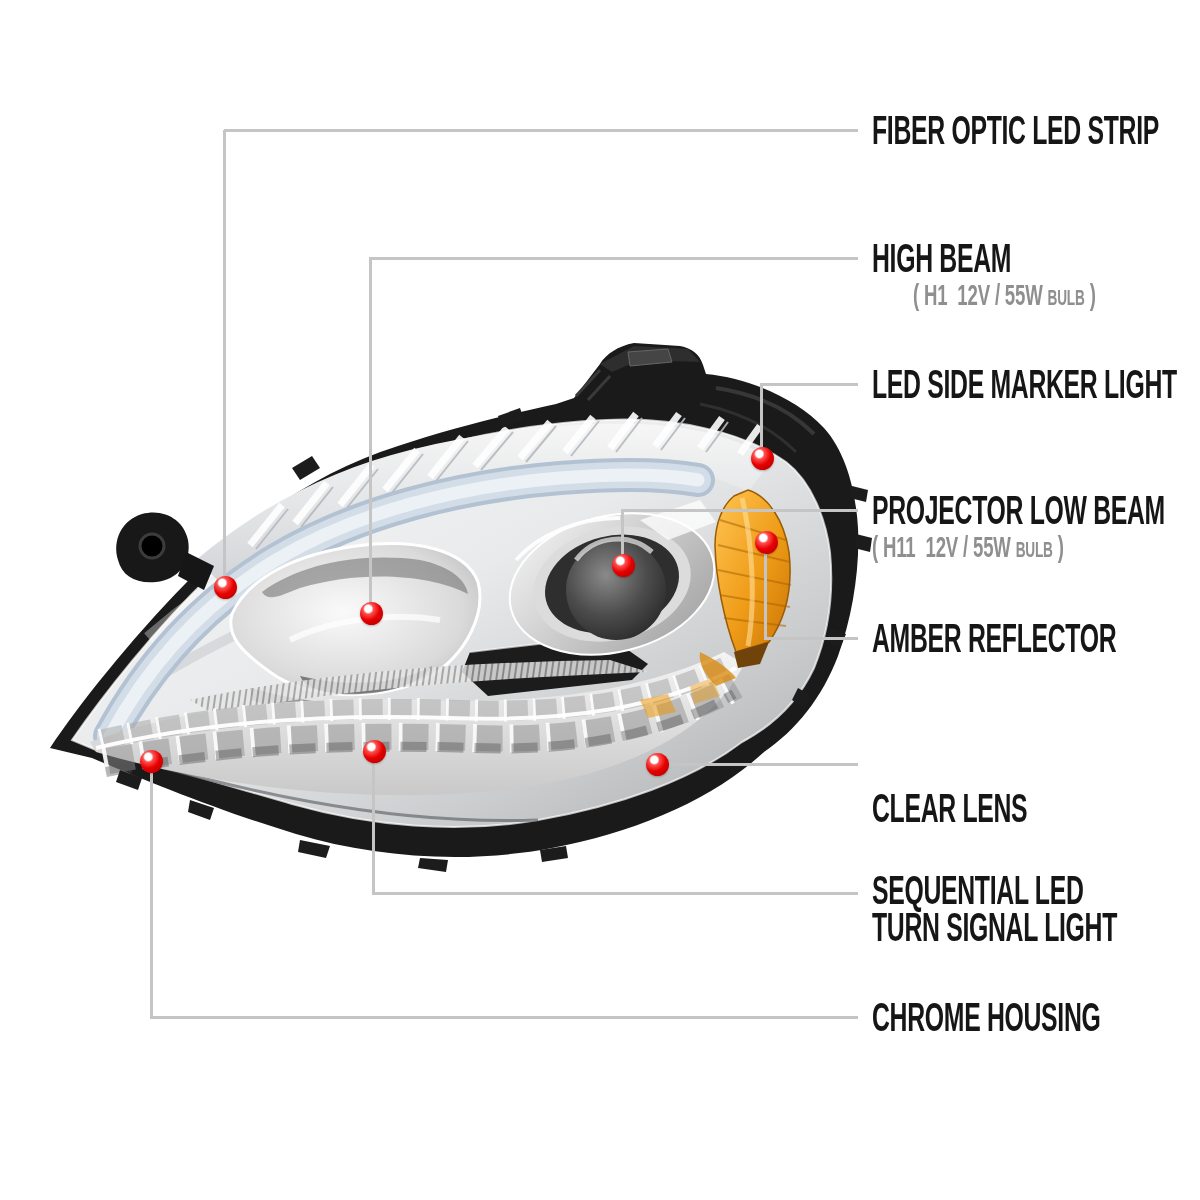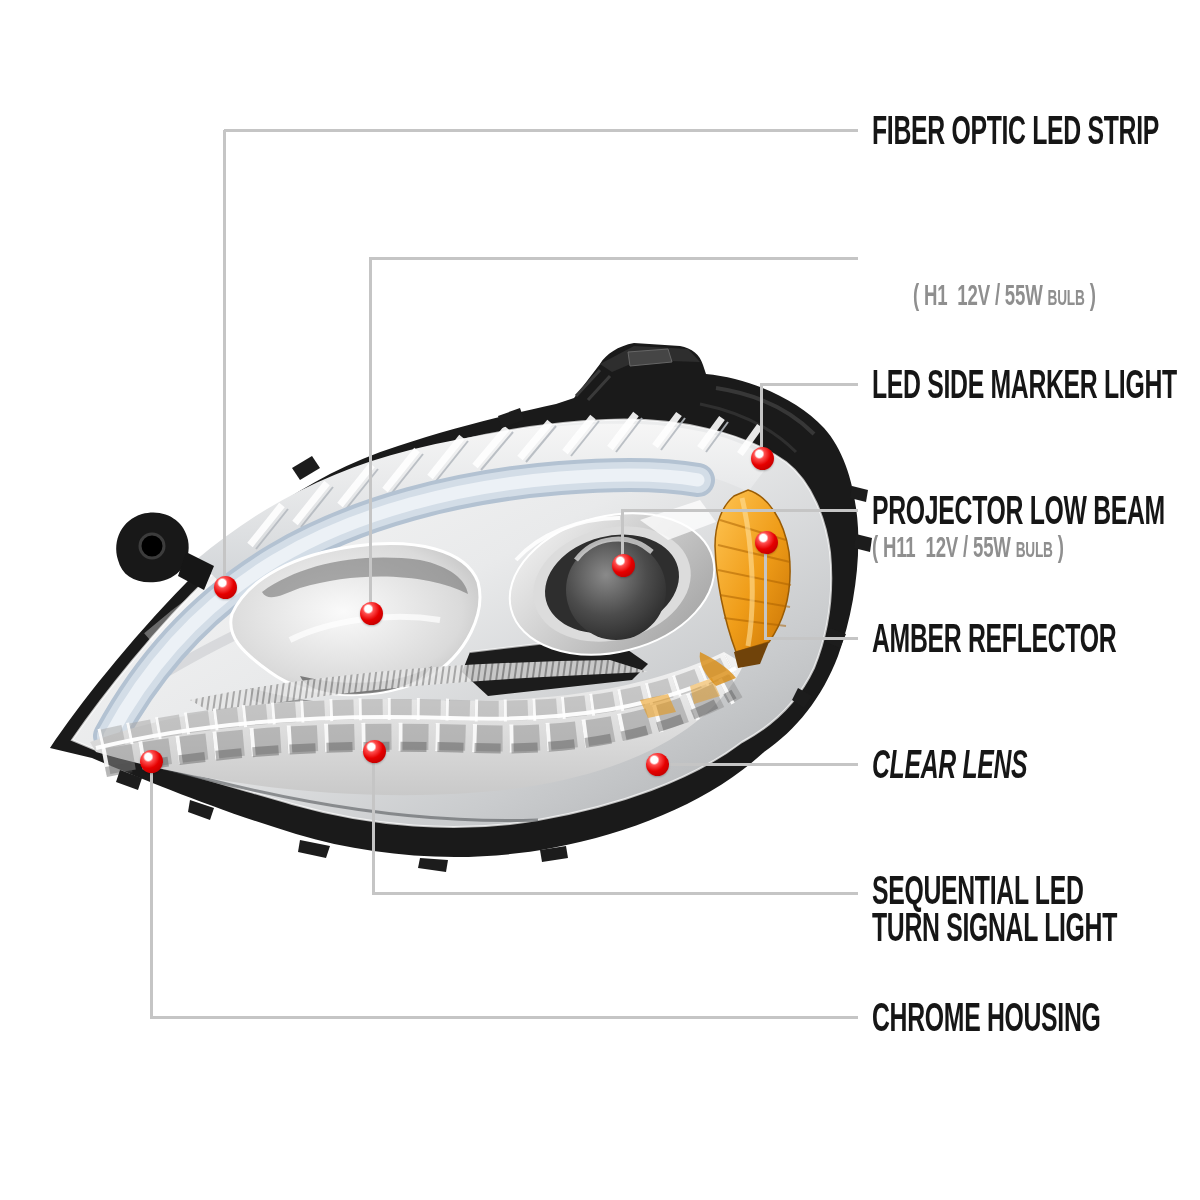--- a/index.html
+++ b/index.html
@@ -41,21 +41,21 @@
   .d0{left:214px;top:576px;} .t0{top:110px;}
   .c1h{left:369px;top:257px;width:489px;} .c1v{left:369px;top:258px;height:356px;}
   .d1{left:360px;top:602px;} .t1{top:238px;} .s1{top:279px;margin-left:41px;}
   .c2h{left:760px;top:383px;width:98px;}  .c2v{left:760px;top:384px;height:75px;}
   .d2{left:751px;top:447px;} .t2{top:364px;}
   .c3h{left:621px;top:509px;width:237px;} .c3v{left:621px;top:510px;height:56px;}
   .d3{left:612px;top:554px;} .t3{top:490px;} .s3{top:531px;}
   .c4h{left:764px;top:637px;width:94px;}  .c4v{left:764px;top:543px;height:95px;}
   .d4{left:755px;top:531px;} .t4{top:618px;}
   .c5h{left:657px;top:763px;width:201px;}
-  .d5{left:646px;top:753px;} .t5{top:744px;font-style:italic;}
+  .d5{left:646px;top:753px;} .t5{top:788px;}
   .c6h{left:372px;top:892px;width:486px;} .c6v{left:372px;top:752px;height:141px;}
   .d6{left:363px;top:740px;} .t6{top:872px;}
   .c7h{left:150px;top:1016px;width:708px;} .c7v{left:150px;top:762px;height:255px;}
   .d7{left:140px;top:750px;} .t7{top:997px;}
 </style>
 </head>
 <body>
 
 <div class="stage">
 
@@ -289,20 +289,23 @@
   <div class="dot d3"></div>
   <div class="dot d4"></div>
   <div class="dot d5"></div>
   <div class="dot d6"></div>
   <div class="dot d7"></div>
 
   <div class="lblwrap t0">
     <span class="lbl">FIBER OPTIC LED STRIP</span>
   </div>
 
+  <div class="lblwrap t1">
+    <span class="lbl">HIGH BEAM</span>
+  </div>
   <div class="lblwrap s1">
     <span class="sub"><span>( H1  12V / 55W </span><span class="small">BULB</span><span> )</span></span>
   </div>
 
   <div class="lblwrap t2">
     <span class="lbl">LED SIDE MARKER LIGHT</span>
   </div>
 
   <div class="lblwrap t3">
     <span class="lbl">PROJECTOR LOW BEAM</span>

